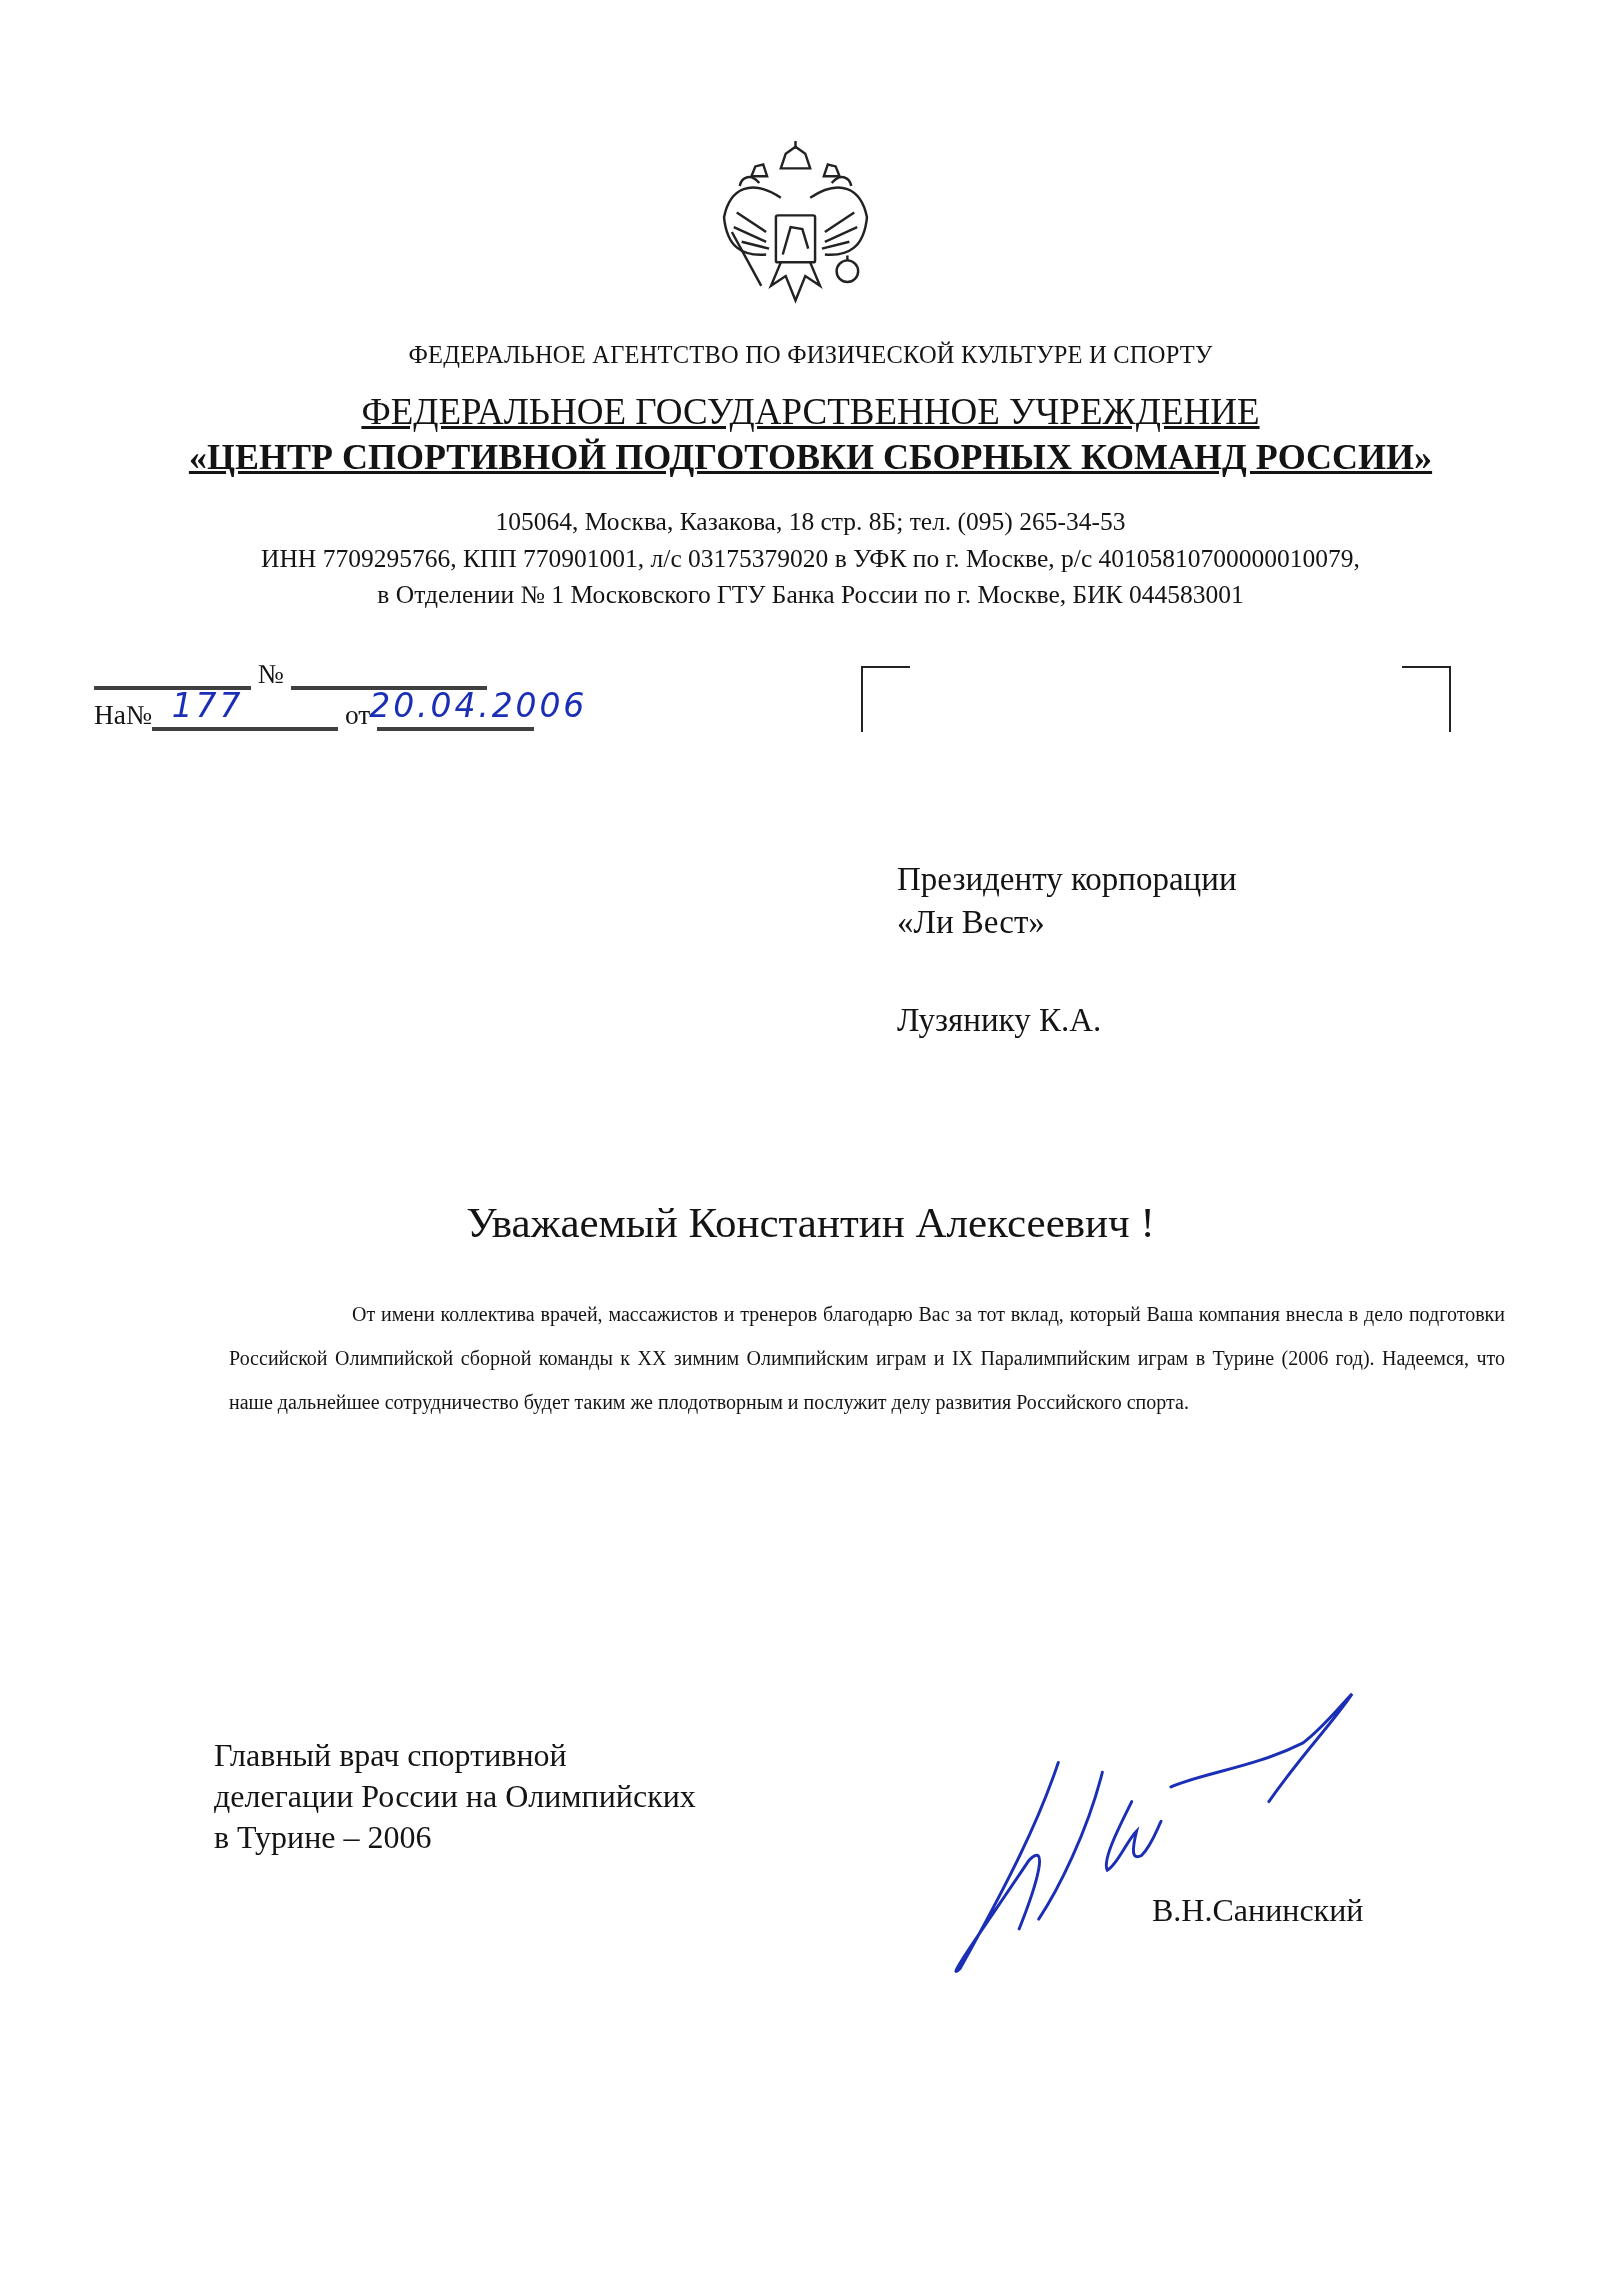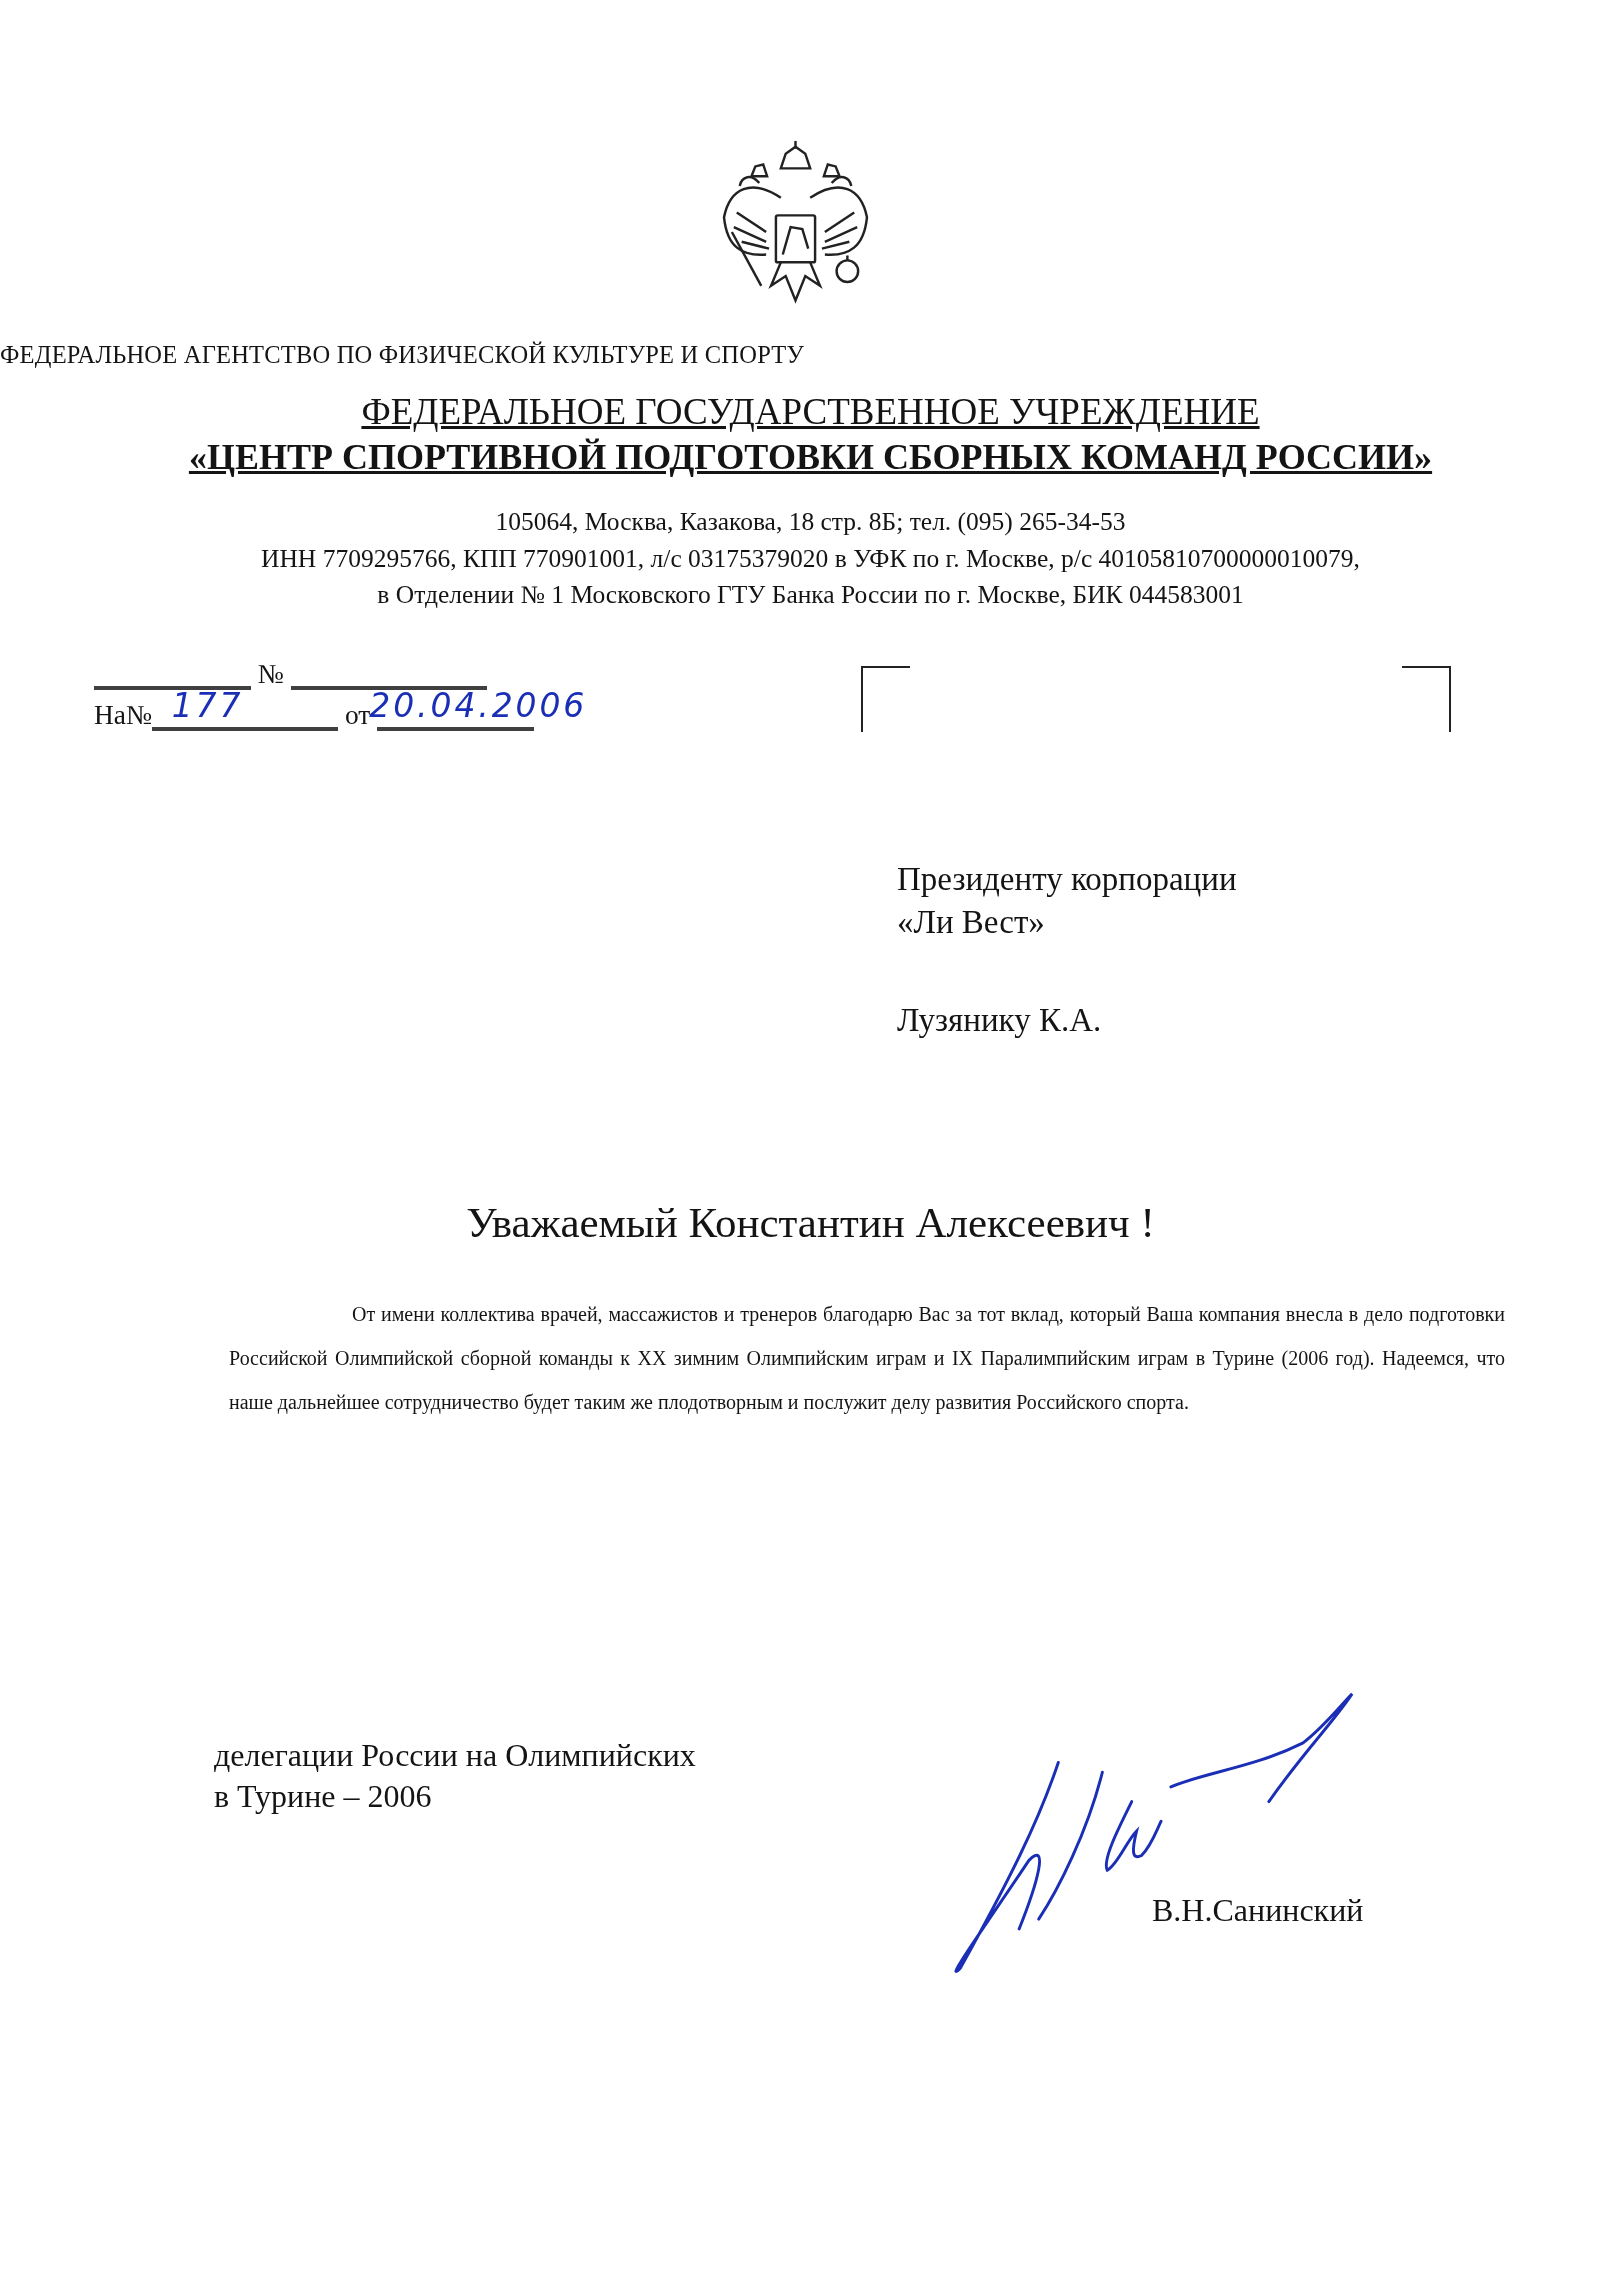--- a/index.html
+++ b/index.html
@@ -3,21 +3,21 @@
 <meta charset="utf-8">
 <style>
   html, body { margin: 0; padding: 0; background: #ffffff; }
   body {
     width: 1621px; height: 2293px; position: relative; overflow: hidden;
     font-family: "Liberation Serif", "DejaVu Serif", serif; color: #141414;
   }
   .abs { position: absolute; }
   .emblem { left: 712px; top: 139px; width: 167px; height: 186px; }
   .agency {
-    left: 0; width: 1621px; top: 341px; text-align: left;
+    left: 0; width: 1621px; top: 341px; text-align: center;
     font-size: 24.5px; letter-spacing: 0.2px;
   }
   .inst {
     left: 0; width: 1621px; text-align: center; font-weight: bold;
     font-size: 36px; line-height: 43px; text-decoration: underline;
   }
   .inst1 { top: 390px; font-weight: normal; font-size: 37px; }
   .inst2 { top: 436px; }
   .req {
     left: 0; width: 1621px; text-align: center; font-size: 25.5px; line-height: 33px;
@@ -106,20 +106,21 @@
   <div>«Ли Вест»</div>
   <div class="gap"></div>
   <div>Лузянику К.А.</div>
 </div>
 
 <div class="abs salutation">Уважаемый Константин Алексеевич !</div>
 
 <div class="abs body">От имени коллектива врачей, массажистов и тренеров благодарю Вас за тот вклад, который Ваша компания внесла в дело подготовки Российской Олимпийской сборной команды к XX зимним Олимпийским играм и IX Паралимпийским играм в Турине (2006 год). Надеемся, что наше дальнейшее сотрудничество будет таким же плодотворным и послужит делу развития Российского спорта.</div>
 
 <div class="abs sigtitle">
+  <div>Главный врач спортивной</div>
   <div>делегации России на Олимпийских</div>
   <div>в Турине – 2006</div>
 </div>
 
 <svg class="abs signature" viewBox="0 0 530 300">
   <g fill="none" stroke="#1a2fb5" stroke-width="3" stroke-linecap="round">
     <path d="M130 80 C110 140,80 200,30 290 C10 310,60 240,100 180 C120 160,110 200,90 250"></path>
     <path d="M175 90 C160 150,130 210,110 240"></path>
     <path d="M205 120 C190 150,175 180,180 190 C190 185,200 160,210 150 C205 170,205 180,215 175 C225 165,230 150,235 140"></path>
     <path d="M245 105 C280 90,330 85,380 60 C400 45,420 20,430 10 C410 40,380 70,345 120"></path>

